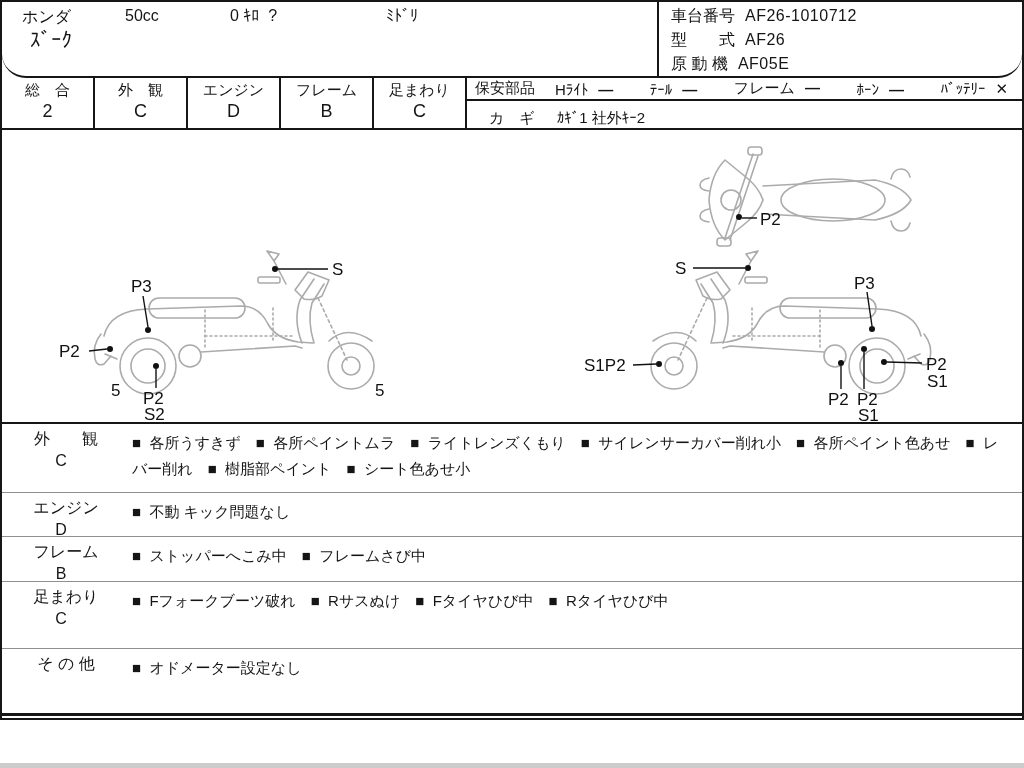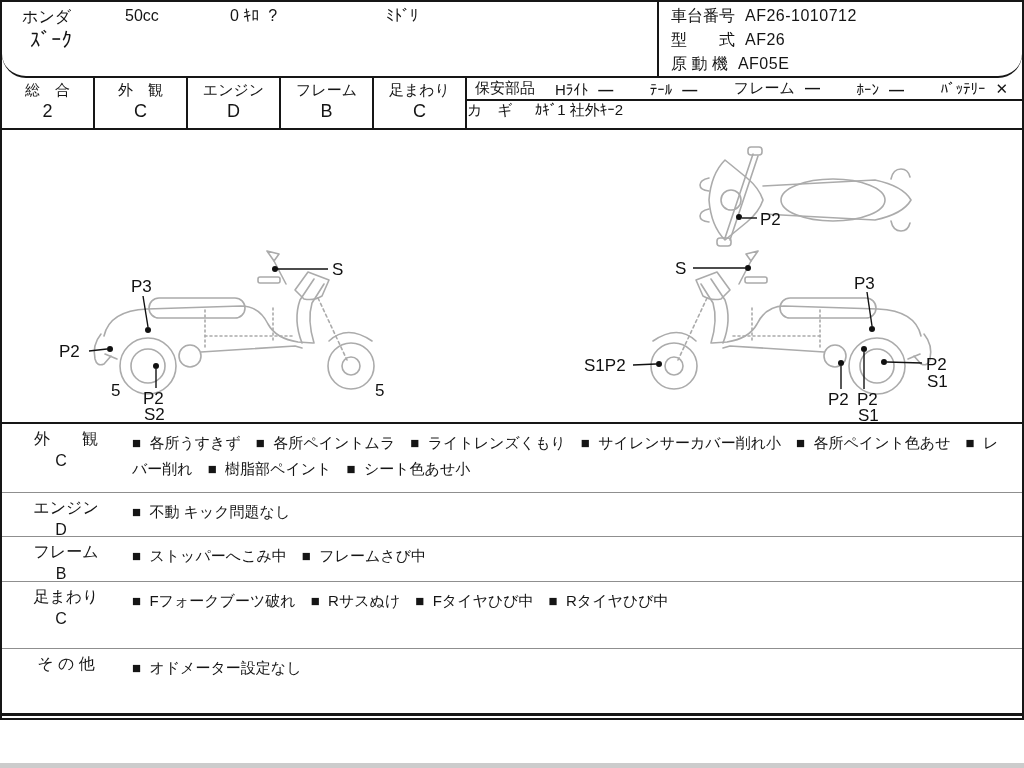--- a/index.html
+++ b/index.html
@@ -28,21 +28,21 @@
   .grade-row{left:2px;top:78px;width:1020px;height:50px;border-bottom:2px solid #161616;display:flex;}
   .g-cell{width:91px;border-right:2px solid #161616;text-align:center;flex:none;}
   .g-cell .g-lbl{font-size:15px;margin-top:3px;white-space:pre;}
   .g-cell .g-val{font-size:18px;margin-top:1px;}
   .safety-cell{flex:1;display:flex;flex-direction:column;}
   .safety-top{height:24px;border-bottom:2px solid #161616;display:flex;align-items:center;
               font-size:15px;padding:0 14px 0 8px;white-space:pre;}
   .safety-top .sp-title{margin-right:20px;}
   .safety-items{flex:1;display:flex;justify-content:space-between;align-items:flex-end;}
   .sp-item .st{font-weight:bold;margin-left:10px;}
-  .safety-bottom{height:32px;display:flex;align-items:flex-start;font-size:15px;white-space:pre;}
+  .safety-bottom{height:32px;display:flex;align-items:flex-end;font-size:15px;padding-left:22px;white-space:pre;}
   .safety-bottom .key-val{margin-left:22px;}
 
   
   .diagram{left:2px;top:130px;width:1020px;height:292px;}
   svg text{font-family:"Liberation Sans","DejaVu Sans",sans-serif;font-size:17px;fill:#111;}
   .art{stroke:#ababab;fill:none;stroke-width:1.6;stroke-linejoin:round;stroke-linecap:round;}
   .mark{stroke:#111;stroke-width:1.4;}
   .dot{fill:#111;stroke:none;}
 
   

